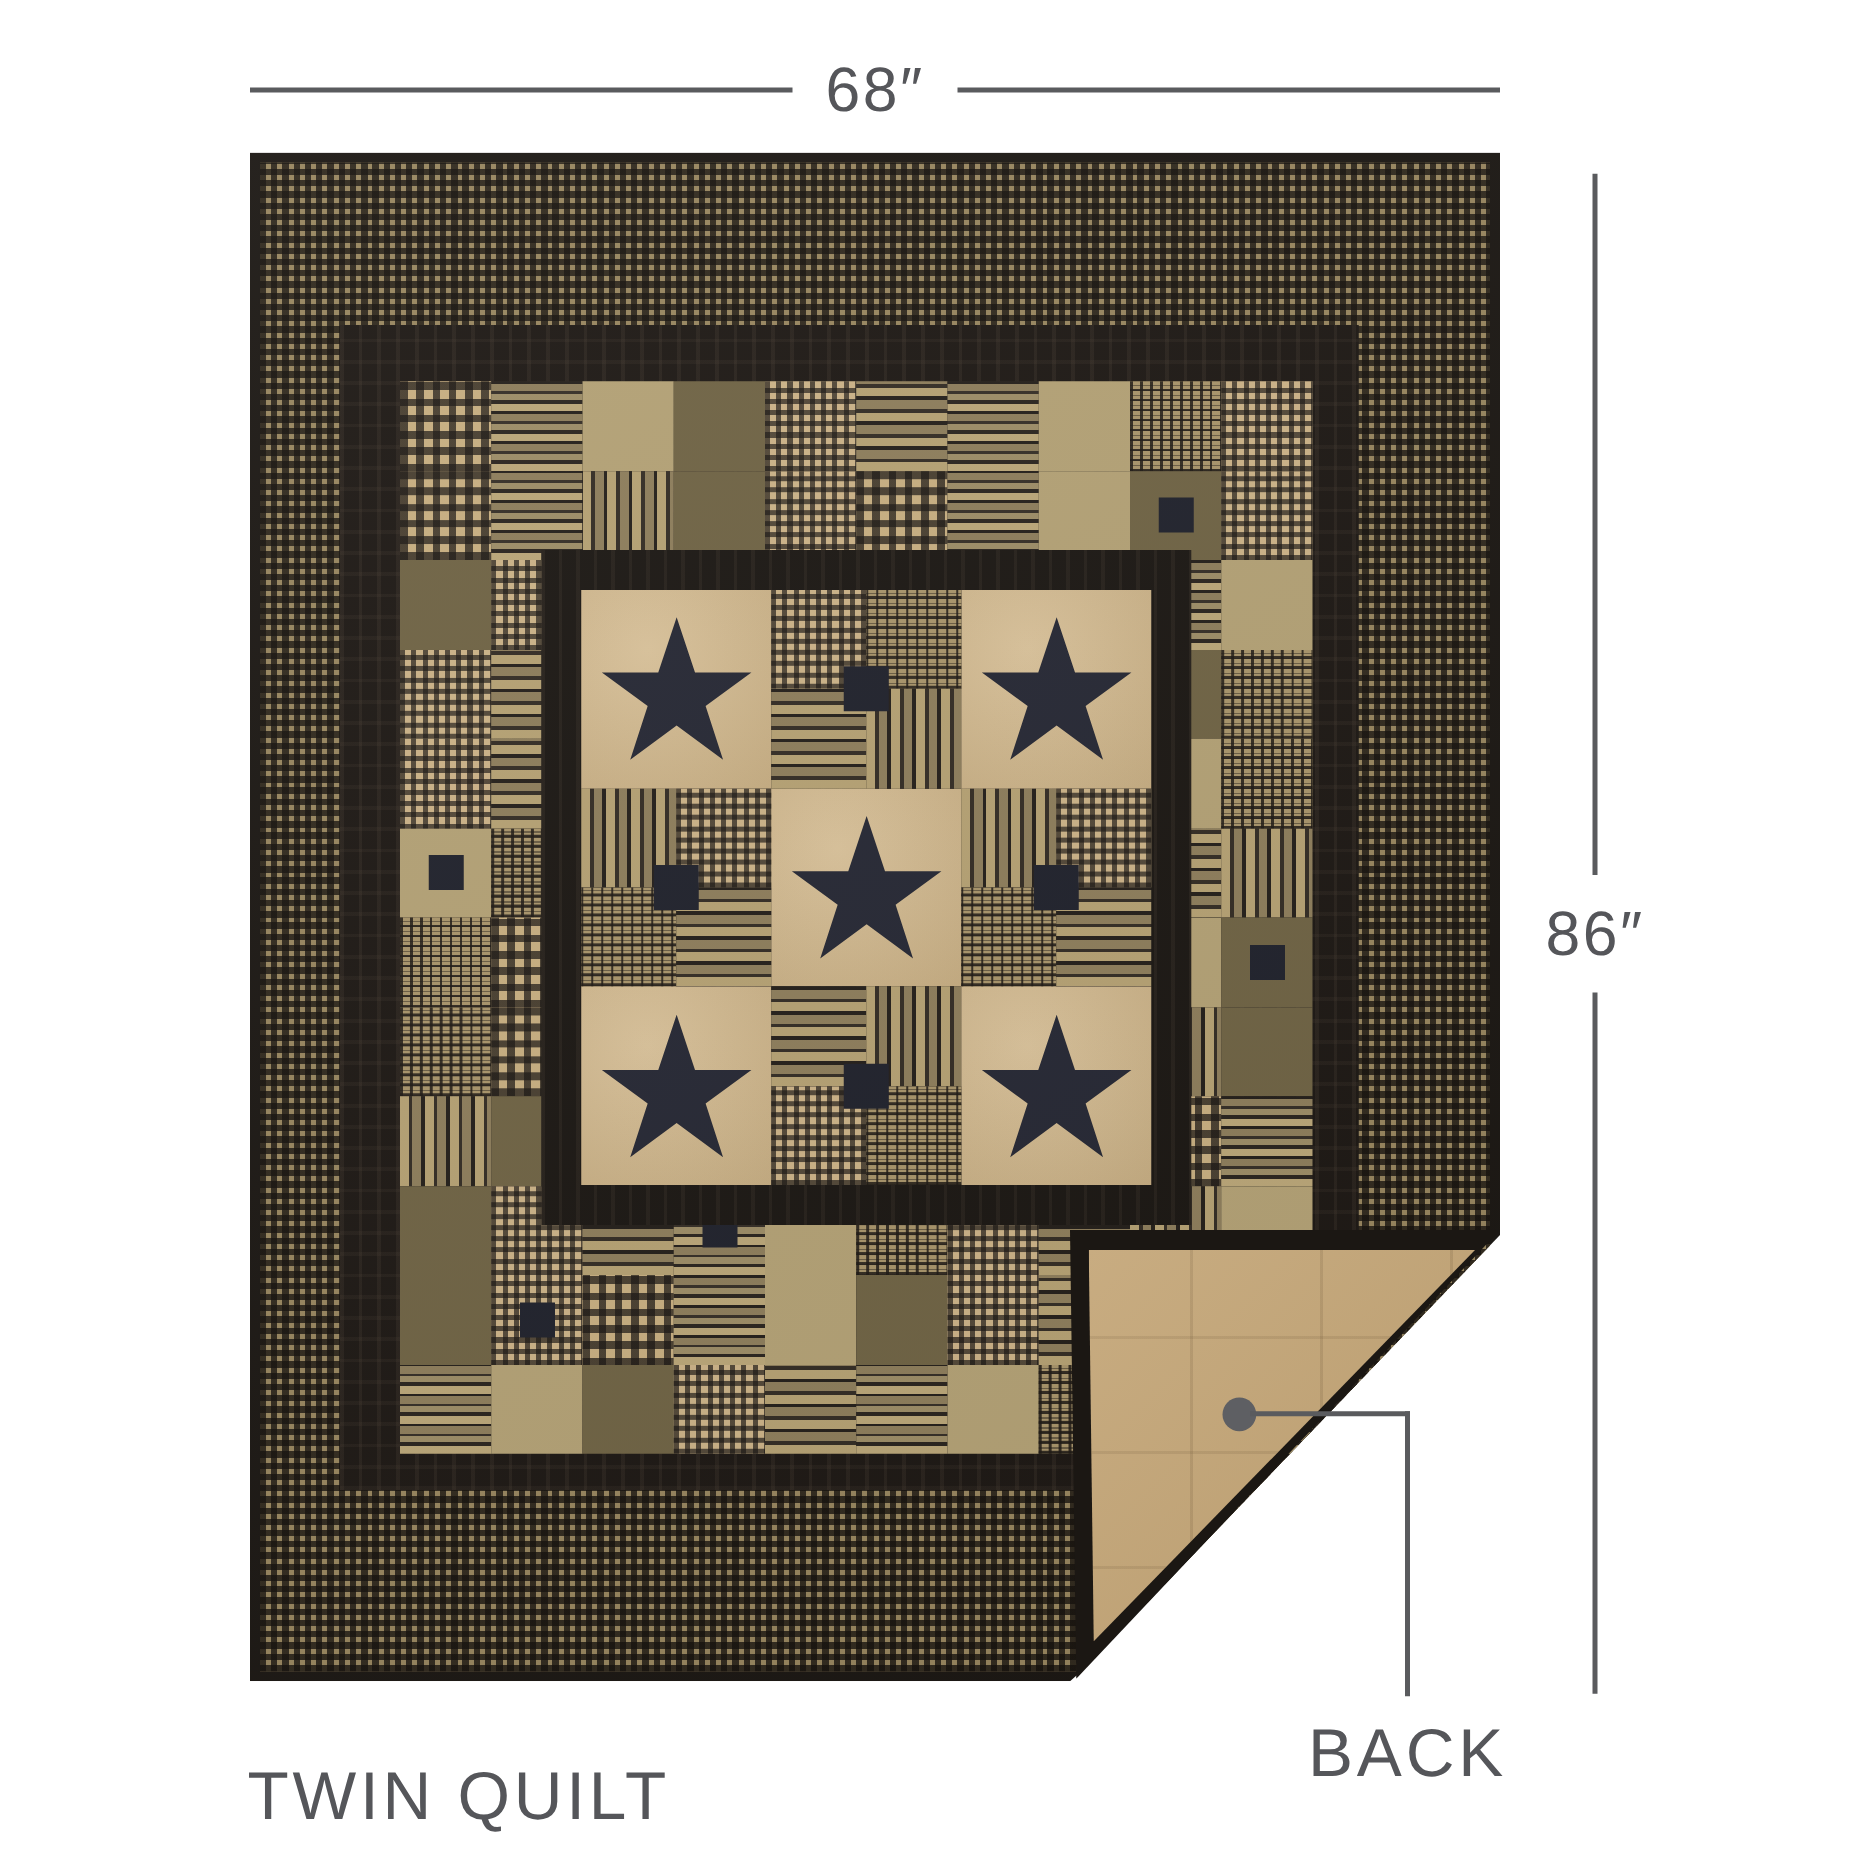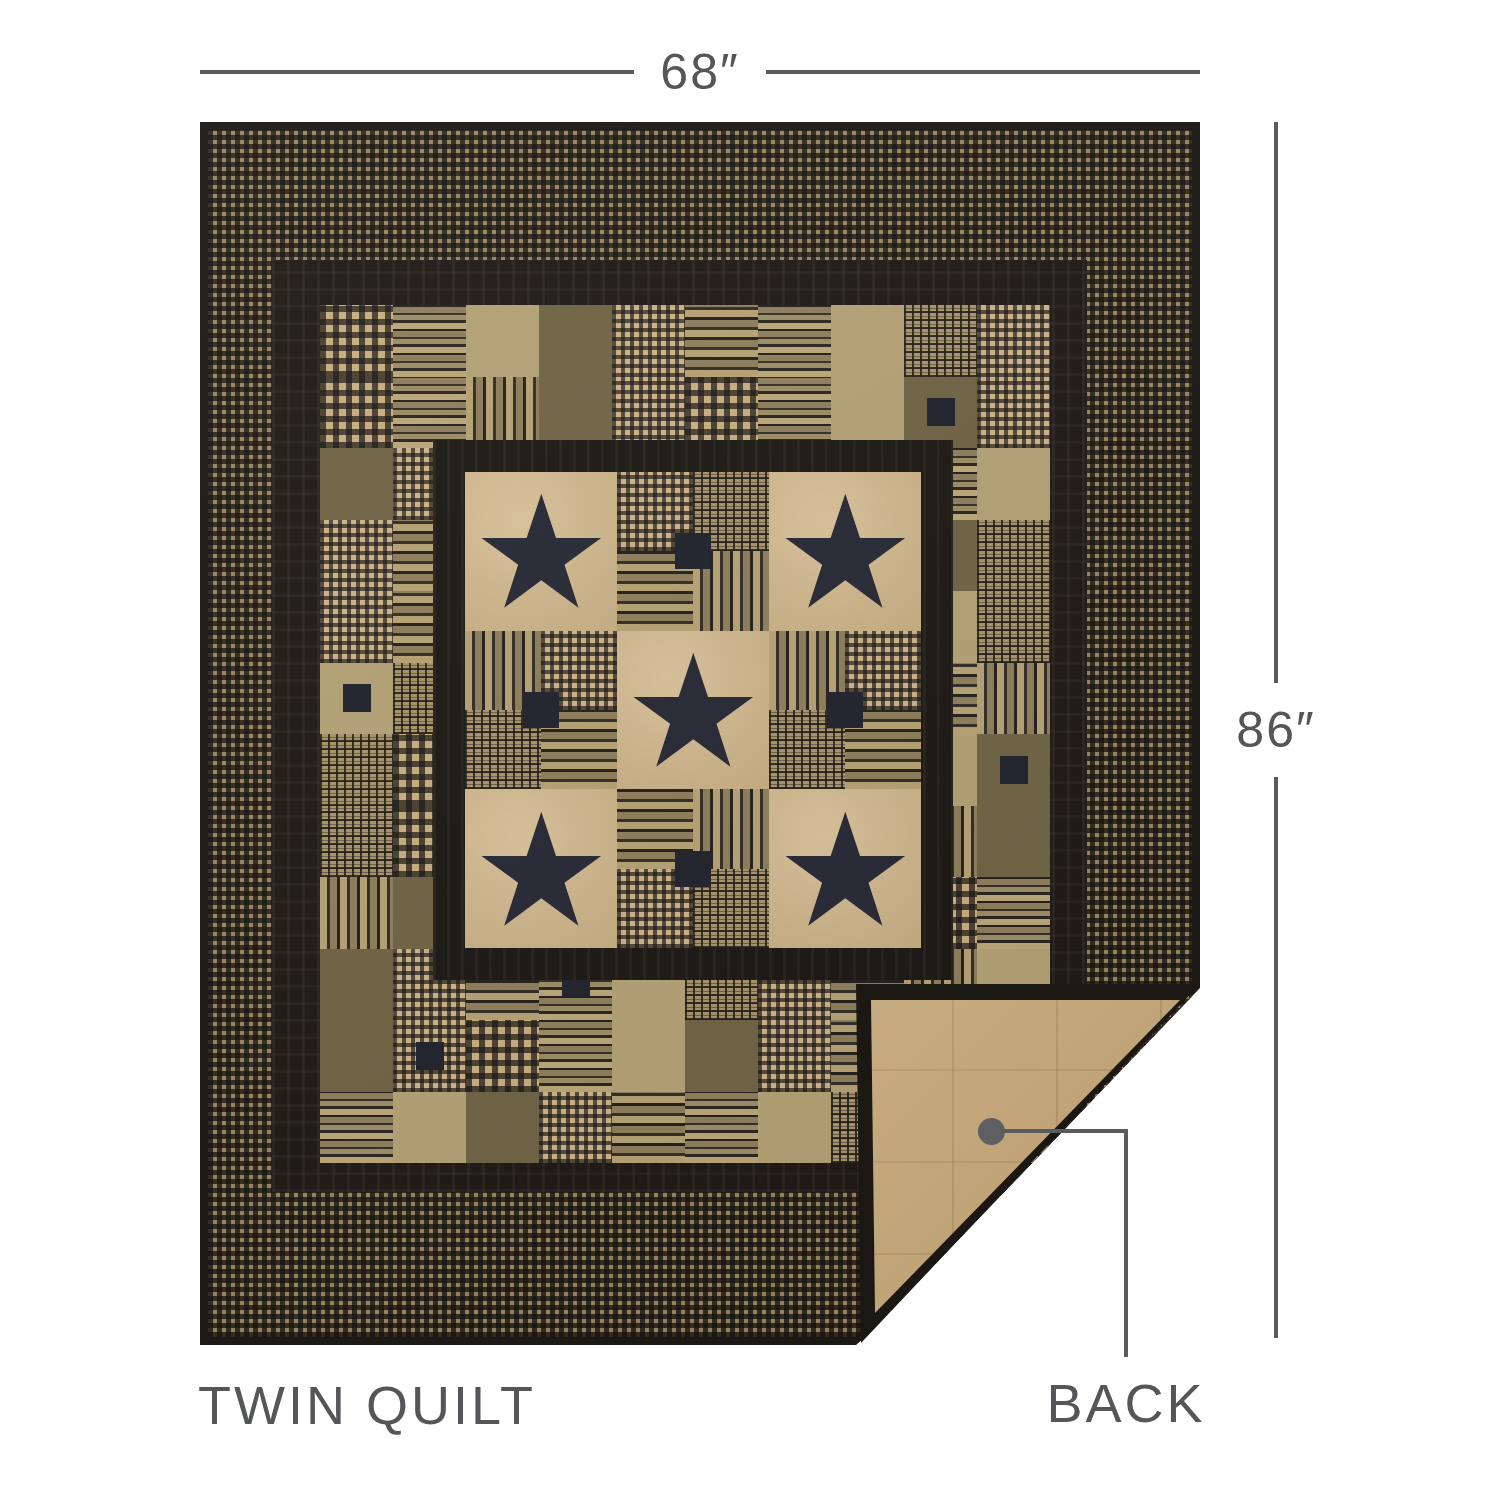--- a/index.html
+++ b/index.html
@@ -9,29 +9,29 @@
   
   .dim-label{font-size:50px;font-weight:300;letter-spacing:2px;color:#55565a;white-space:nowrap;}
   .caption{position:absolute;font-size:54px;font-weight:300;letter-spacing:3px;color:#55565a;white-space:nowrap;}
   .hline{height:4px;background:#5a5b5e;}
   .vline{width:4px;background:#5a5b5e;}
 
   #dim-top{position:absolute;left:200px;top:42px;width:1000px;height:60px;
            display:flex;align-items:center;gap:26px;}
   #dim-top .hline{flex:1;}
 
-  #dim-right{position:absolute;left:1236px;top:122px;width:80px;height:1216px;
+  #dim-right{position:absolute;left:1236px;top:139px;width:80px;height:1216px;
              display:flex;flex-direction:column;align-items:center;gap:18px;}
   #dim-right .vline{flex:1;}
 
   #callout-dot{position:absolute;left:978px;top:1118px;width:27px;height:27px;border-radius:50%;background:#5e5f63;}
   #callout-hline{position:absolute;left:1000px;top:1129px;width:128px;height:4px;background:#5a5b5e;}
   #callout-vline{position:absolute;left:1124px;top:1129px;width:4px;height:228px;background:#5a5b5e;}
   #back-label{left:1126px;top:1372px;transform:translateX(-50%);text-align:right;}
-  #product-label{left:198px;top:1374px;}
+  #product-label{left:198px;top:1406px;}
 
   
   #quilt{position:absolute;left:200px;top:122px;width:1000px;height:1223px;}
   #quilt-front{position:absolute;inset:0;background:#1b1713;
      clip-path:polygon(0px 0px,1000px 0px,1000px 866px,665px 1215px,656px 1223px,0px 1223px);}
 
   
   #outer-border{position:absolute;left:8px;top:8px;right:8px;bottom:8px;
      background-color:#97855e;
      background-image:

